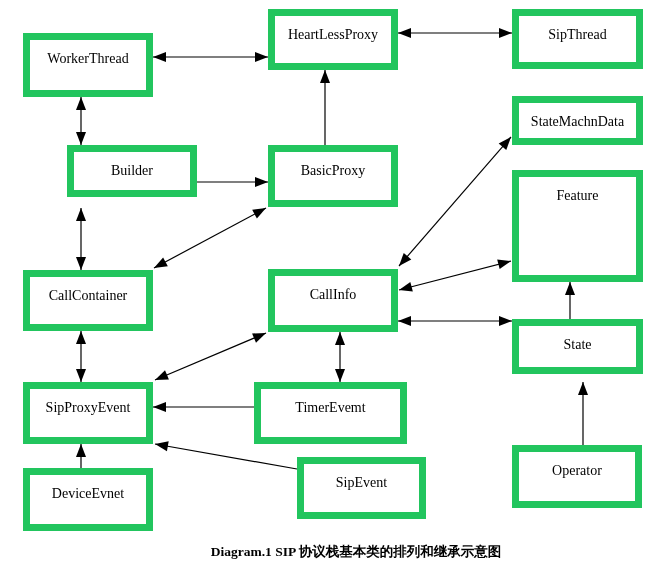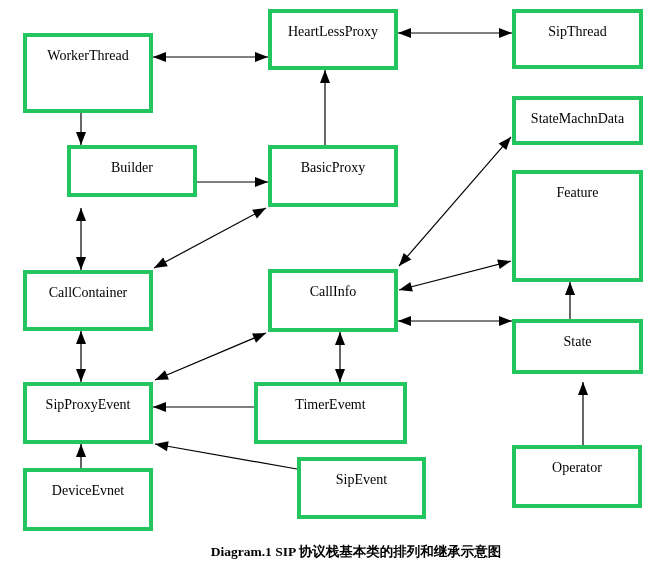--- a/index.html
+++ b/index.html
@@ -17,21 +17,21 @@
     overflow: hidden;
   }
   .edges-svg {
     position: absolute;
     left: 0;
     top: 0;
   }
   .node {
     position: absolute;
     box-sizing: border-box;
-    border: 4px solid #22c55e;
+    border: 7px solid #22c55e;
     background: #ffffff;
     text-align: center;
   }
   .node-label {
     display: block;
     padding-top: 11px;
     font-size: 14px;
     line-height: 15px;
     white-space: nowrap;
   }
@@ -132,21 +132,21 @@
       <g>
         <line x1="570" y1="319" x2="570" y2="282" stroke="#000000" stroke-width="1.2"></line>
         <polygon points="570,282 575,295 565,295" fill="#000000"></polygon>
       </g>
       <g>
         <line x1="583" y1="468" x2="583" y2="382" stroke="#000000" stroke-width="1.2"></line>
         <polygon points="583,382 588,395 578,395" fill="#000000"></polygon>
       </g>
     </svg>
   <div id="nodes">
-      <div class="node" style="left: 23px; top: 33px; width: 130px; height: 80px;">
+      <div class="node" style="left: 23px; top: 33px; width: 130px; height: 64px;">
         <span class="node-label">WorkerThread</span>
       </div>
       <div class="node" style="left: 268px; top: 9px; width: 130px; height: 61px;">
         <span class="node-label">HeartLessProxy</span>
       </div>
       <div class="node" style="left: 512px; top: 9px; width: 131px; height: 60px;">
         <span class="node-label">SipThread</span>
       </div>
       <div class="node" style="left: 512px; top: 96px; width: 131px; height: 49px;">
         <span class="node-label">StateMachnData</span>

